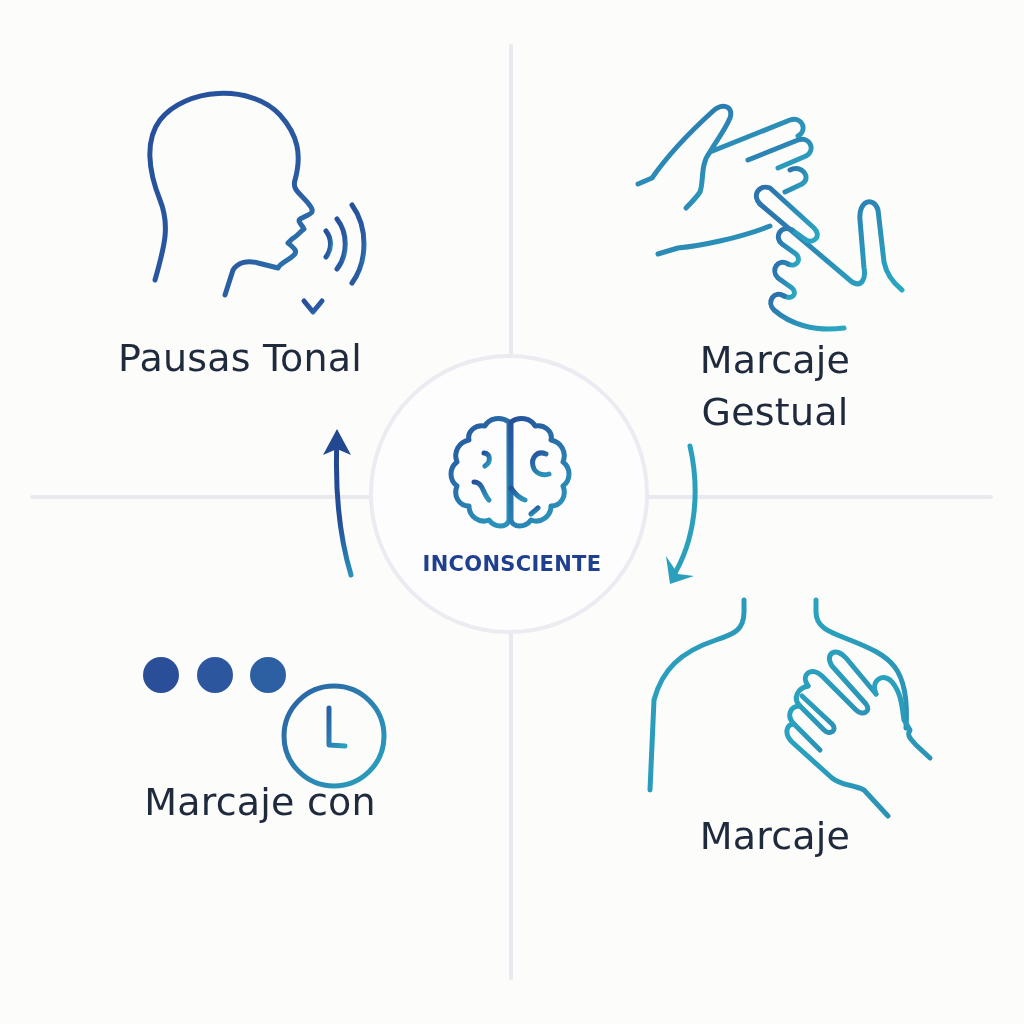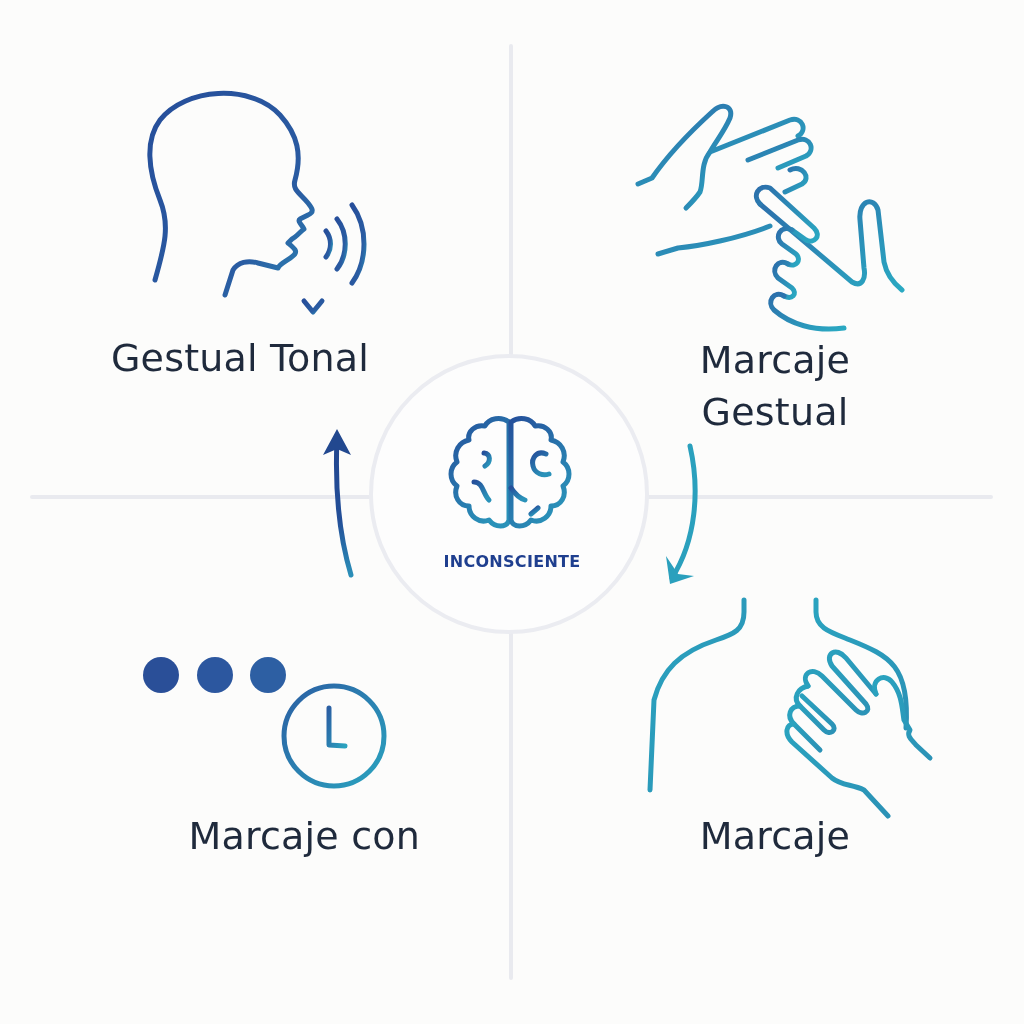--- a/index.html
+++ b/index.html
@@ -18,21 +18,21 @@
     background: #e9eaef; border-radius: 2px;
   }
   .center-circle {
     position: absolute; left: 369px; top: 354px; width: 280px; height: 280px;
     border-radius: 50%; background: #fdfdfd;
     border: 4px solid #ebecf1;
     box-sizing: border-box;
   }
   .center-label {
     position: absolute; left: 369px; top: 552px; width: 286px; text-align: center;
-    font-size: 16px; font-weight: bold; color: #1f3f8f; letter-spacing: 0.3px;
+    font-size: 21px; font-weight: bold; color: #1f3f8f; letter-spacing: 0.3px;
   }
   .label {
     position: absolute; text-align: center; color: #1f2a3c;
     font-size: 38px; line-height: 52px; font-weight: 500;
     letter-spacing: 0.2px;
   }
   .label span { display: block; }
   svg { position: absolute; overflow: visible; }
 </style>
 </head>
@@ -101,21 +101,21 @@
   <g fill="none" stroke="url(#gHead)" stroke-width="5" stroke-linecap="round" stroke-linejoin="round">
     <path d="M15 195 C 25 160, 30 140, 20 115 C 8 85, 5 55, 20 35 C 45 3, 110 -2, 140 30 C 158 50, 162 70, 155 95 C 152 105, 160 108, 168 118 C 172 123, 175 127, 168 130 L 160 134 C 157 136, 162 140, 164 144 C 160 147, 156 152, 152 154 L 148 158 C 154 163, 158 166, 154 170 C 148 176, 140 178, 138 183 L 118 178 C 108 175, 98 177, 93 185 L 85 210"></path>
     <path d="M186 146 C 192 154, 192 164, 186 172"></path>
     <path d="M197 134 C 208 148, 208 170, 197 184"></path>
     <path d="M212 120 C 228 142, 228 176, 212 198"></path>
     <line x1="173" y1="194" x2="173" y2="225"></line>
     <path d="M164 216 L 173 227 L 182 216"></path>
   </g>
 </svg>
 <div class="label" style="left:70px; top:332px; width:340px;">
-  <span>Gestual Tonal</span>
+  <span>Pausas Tonal</span>
 </div>
 
 <svg style="left:630px; top:92px;" width="290" height="245" viewBox="0 0 290 245">
   <g fill="none" stroke="url(#gTeal)" stroke-width="5" stroke-linecap="round" stroke-linejoin="round">
 
     <path d="M8 92 L 22 86 C 40 60, 60 40, 82 20 C 92 10, 104 14, 100 26 C 94 40, 84 52, 80 60 L 160 28 C 172 24, 178 38, 168 44"></path>
     <path d="M118 68 L 168 48 C 180 44, 186 58, 176 64 L 148 76"></path>
     <path d="M160 78 C 172 72, 182 86, 172 92 L 155 100"></path>
     <path d="M80 60 C 70 72, 74 90, 70 100 C 66 106, 60 112, 56 116"></path>
     <path d="M28 162 L 48 156 C 70 154, 110 146, 140 134"></path>
@@ -148,21 +148,21 @@
   <g>
     <circle cx="21" cy="25" r="18" fill="#2a4f98"></circle>
     <circle cx="75" cy="25" r="18" fill="#2c579f"></circle>
     <circle cx="128" cy="25" r="18" fill="#2d5fa3"></circle>
   </g>
   <g fill="none" stroke="url(#gClock)" stroke-width="5" stroke-linecap="round" stroke-linejoin="round">
     <circle cx="194" cy="86" r="50"></circle>
     <path d="M189 58 L 189 95 L 205 96"></path>
   </g>
 </svg>
-<div class="label" style="left:100px; top:810px; width:320px;text-align:right;">
+<div class="label" style="left:100px; top:776px; width:320px;">
   <span>Marcaje con</span>
 </div>
 
 <svg style="left:640px; top:590px;" width="290" height="220" viewBox="0 0 290 220">
   <g fill="none" stroke="url(#gTealSolid)" stroke-width="5" stroke-linecap="round" stroke-linejoin="round">
 
     <path d="M104 10 L 104 22 C 104 40, 94 44, 76 50 C 40 62, 22 80, 14 110 L 10 200"></path>
     <line x1="55" y1="128" x2="55" y2="200"></line>
 
     <path d="M176 10 L 176 22 C 176 38, 190 42, 210 50 C 250 66, 270 76, 266 138"></path>

